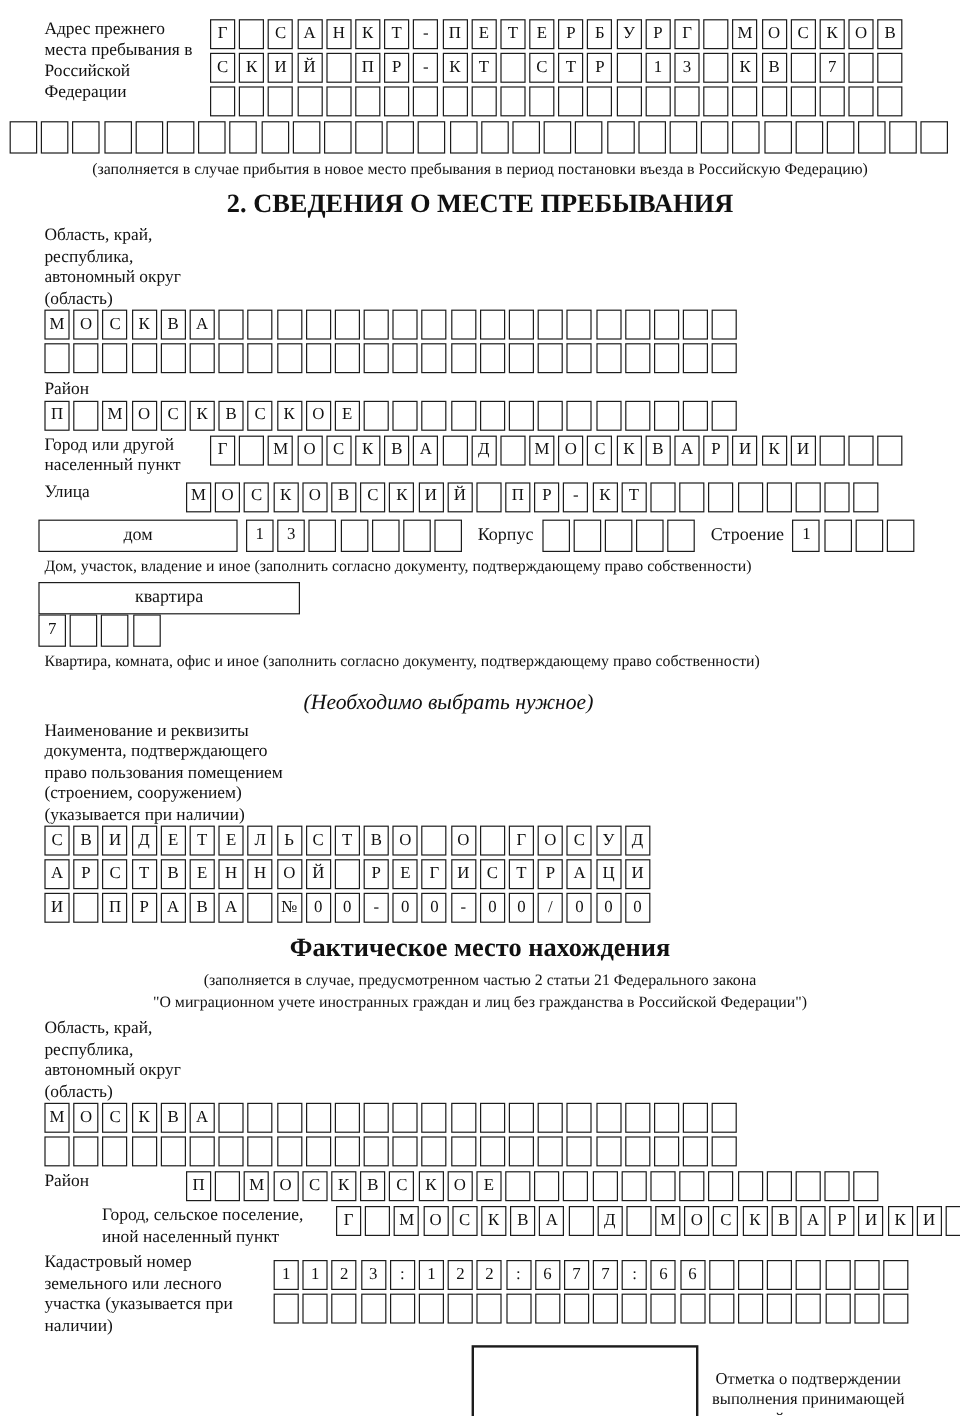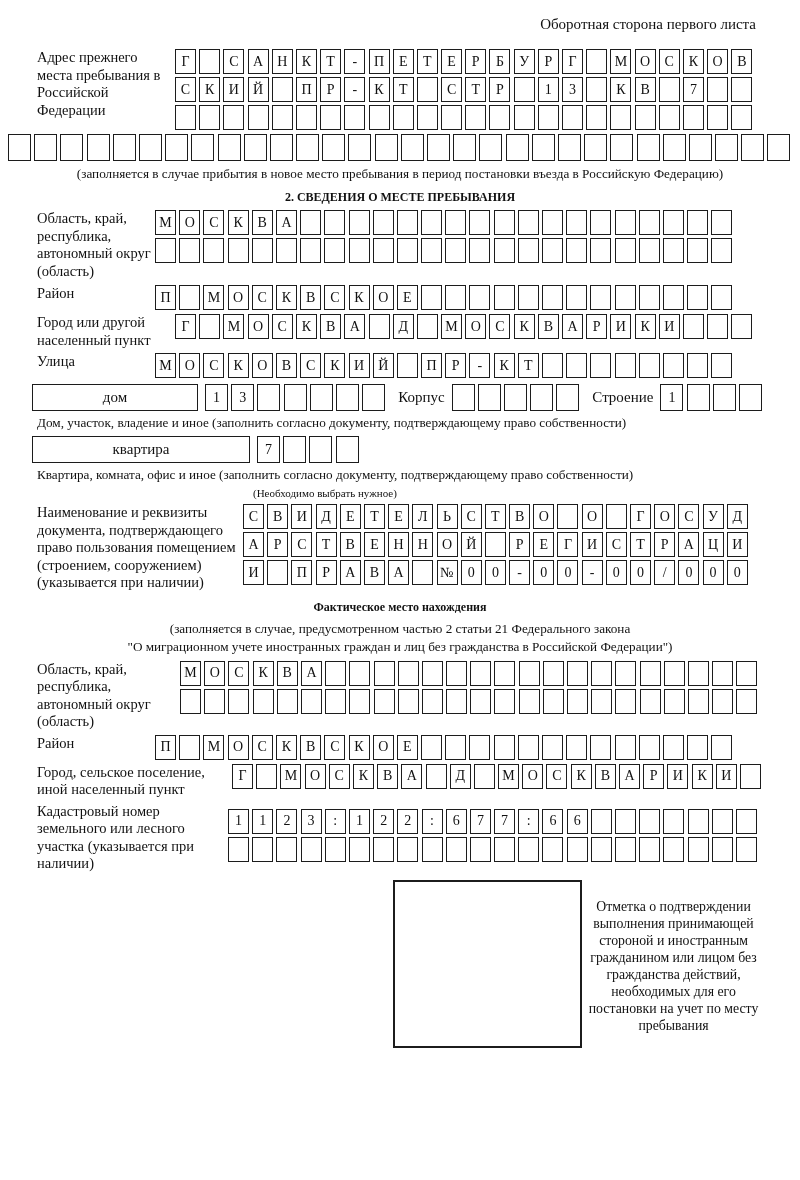--- a/index.html
+++ b/index.html
@@ -9,70 +9,69 @@
     font-family: "Liberation Serif", "DejaVu Serif", serif;
     color: #111; overflow: hidden;
   }
   .page { position: relative; width: 800px; height: 1180px; }
 
   .top-note { margin: 16px 44px 0 0; text-align: right; font-size: 15px; }
 
   .frow { display: flex; align-items: flex-start; }
   .lbl { font-size: 14.5px; line-height: 17.5px; flex: 0 0 auto; }
   .w138 { width: 138px; } .w118 { width: 118px; } .w143 { width: 143px; }
-  .w195 { width: 195px; } .w191 { width: 191px; } .w206 { width: 206px; }
+  .w195 { width: 195px; margin-left: 48px; } .w191 { width: 191px; } .w206 { width: 206px; }
   .ml37 { margin-left: 37px; }
 
   .cellcol { display: flex; flex-direction: column; gap: 3px; }
   .cellrow { display: flex; gap: 3.2px; }
   .cell {
     display: inline-flex; align-items: center; justify-content: center;
     width: 21px; height: 25px; border: 1.5px solid #1c1c1c;
     font-size: 14px; line-height: 1; background: #fff; flex: 0 0 auto;
   }
   .cellrow.big .cell { width: 23px; height: 27px; }
   .overflow-row { margin: 4px 0 0 8px; }
 
   .caption { font-size: 13.2px; line-height: 16px; }
   .caption.center { text-align: center; margin-top: 5px; }
-  .sec-title { text-align: center; font-weight: bold; font-size: 12px; margin-top: 8px; }
-
-  .mt4 { margin-top: 4px; } .mt5 { margin-top: 5px; } .mt6 { margin-top: 6px; }
+  .sec-title { text-align: center; font-weight: bold; font-size: 22px; margin-top: 8px; }
+
+  .mt4 { margin-top: 4px; } .mt5 { margin-top: 5px; flex-direction: column; } .mt6 { margin-top: 6px; }
   .mt8 { margin-top: 8px; } .mt16 { margin-top: 16px; }
 
   .widebox {
     border: 1.5px solid #1c1c1c; height: 27px; display: inline-flex;
     align-items: center; justify-content: center; font-size: 15px; flex: 0 0 auto;
     background: #fff;
   }
   .housebox { width: 166px; margin-right: 7px; }
   .aptbox { width: 218px; margin-right: 7px; }
   .inline-lbl { font-size: 15px; line-height: 27px; margin: 0 7px 0 13px; }
 
   .stay-row { display: flex; align-items: center; margin: 6px 0 0 37px; font-size: 15px; }
   .cbox {
     display: inline-flex; align-items: center; justify-content: center;
     width: 22px; height: 25px; border: 1.5px solid #1c1c1c; font-size: 14px; flex: 0 0 auto;
   }
-  .stay-note { margin: 4px 0 0 253px; font-size: 11px; }
+  .stay-note { margin: 16px 0 0 253px; font-size: 18px; font-style: italic; }
 
   .fact-captions { text-align: center; font-size: 13.2px; line-height: 18px; margin-top: 5px; }
 
   .stamp-wrap { display: flex; flex-direction: row; align-items: center;
                 width: 372px; margin: 7px 0 0 393px; }
   .stamp-box { width: 360px; height: 168px; border: 2px solid #1c1c1c; background: #fff; }
   .stamp-caption { width: 352px; margin-top: 5px; text-align: center;
                    font-size: 13.8px; line-height: 17px; }
 </style>
 </head>
 <body>
 
 <div class="page">
 
-  <div class="top-note">Оборотная сторона первого листа</div>
 
   <div class="frow mt16 ml37">
     <div class="lbl w138">Адрес прежнего места пребывания в Российской Федерации</div>
     <div class="cellcol">
       <div class="cellrow">
           <span class="cell">Г</span>
           <span class="cell"></span>
           <span class="cell">С</span>
           <span class="cell">А</span>
           <span class="cell">Н</span>

